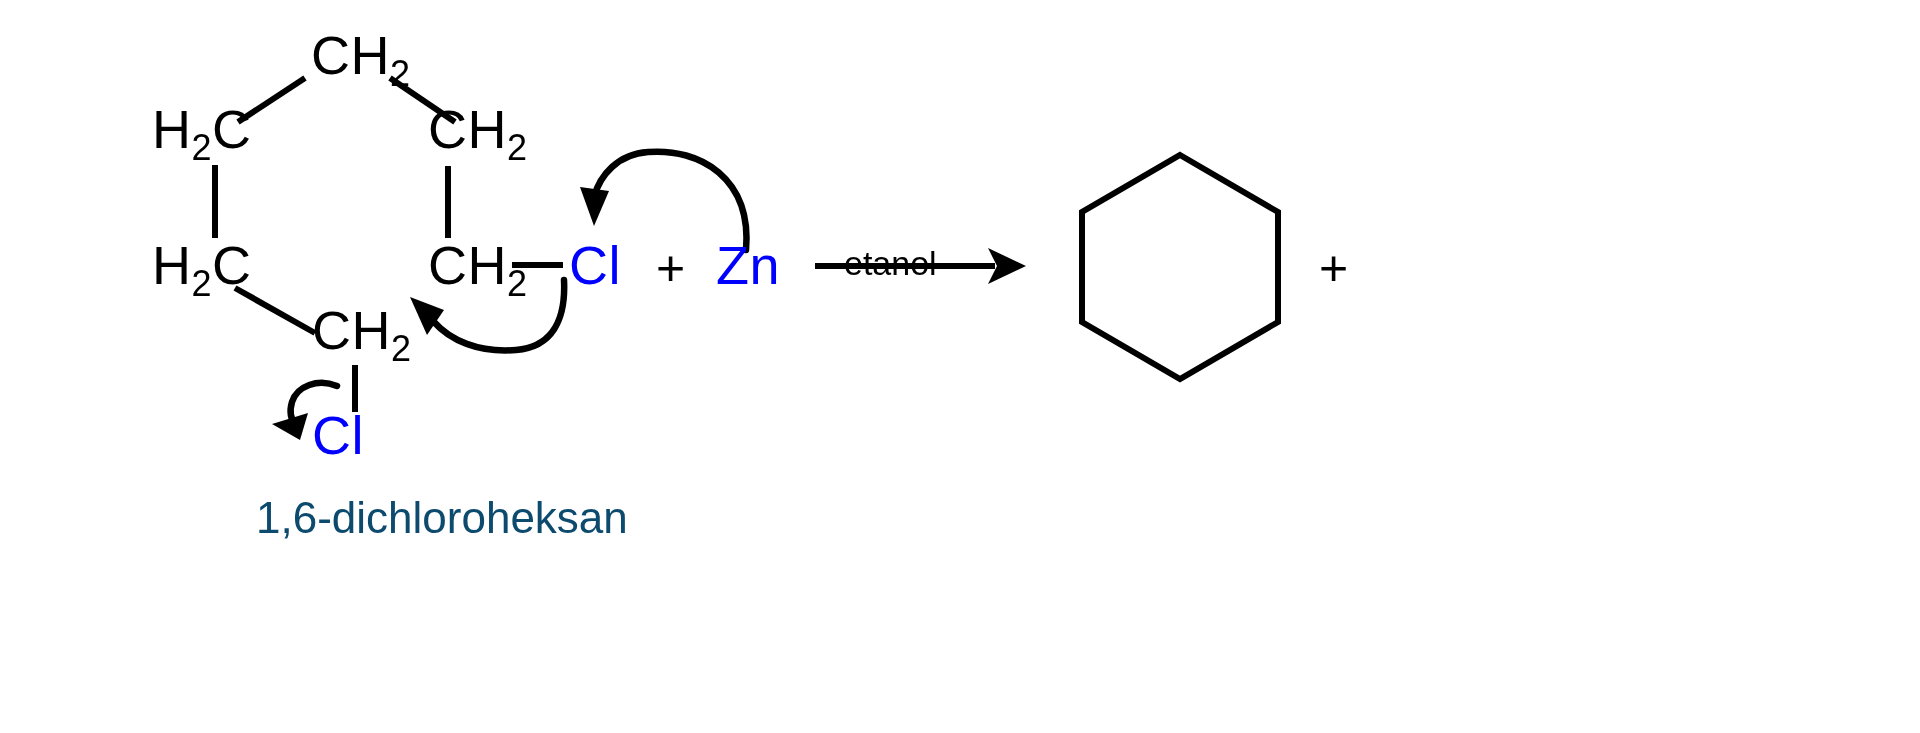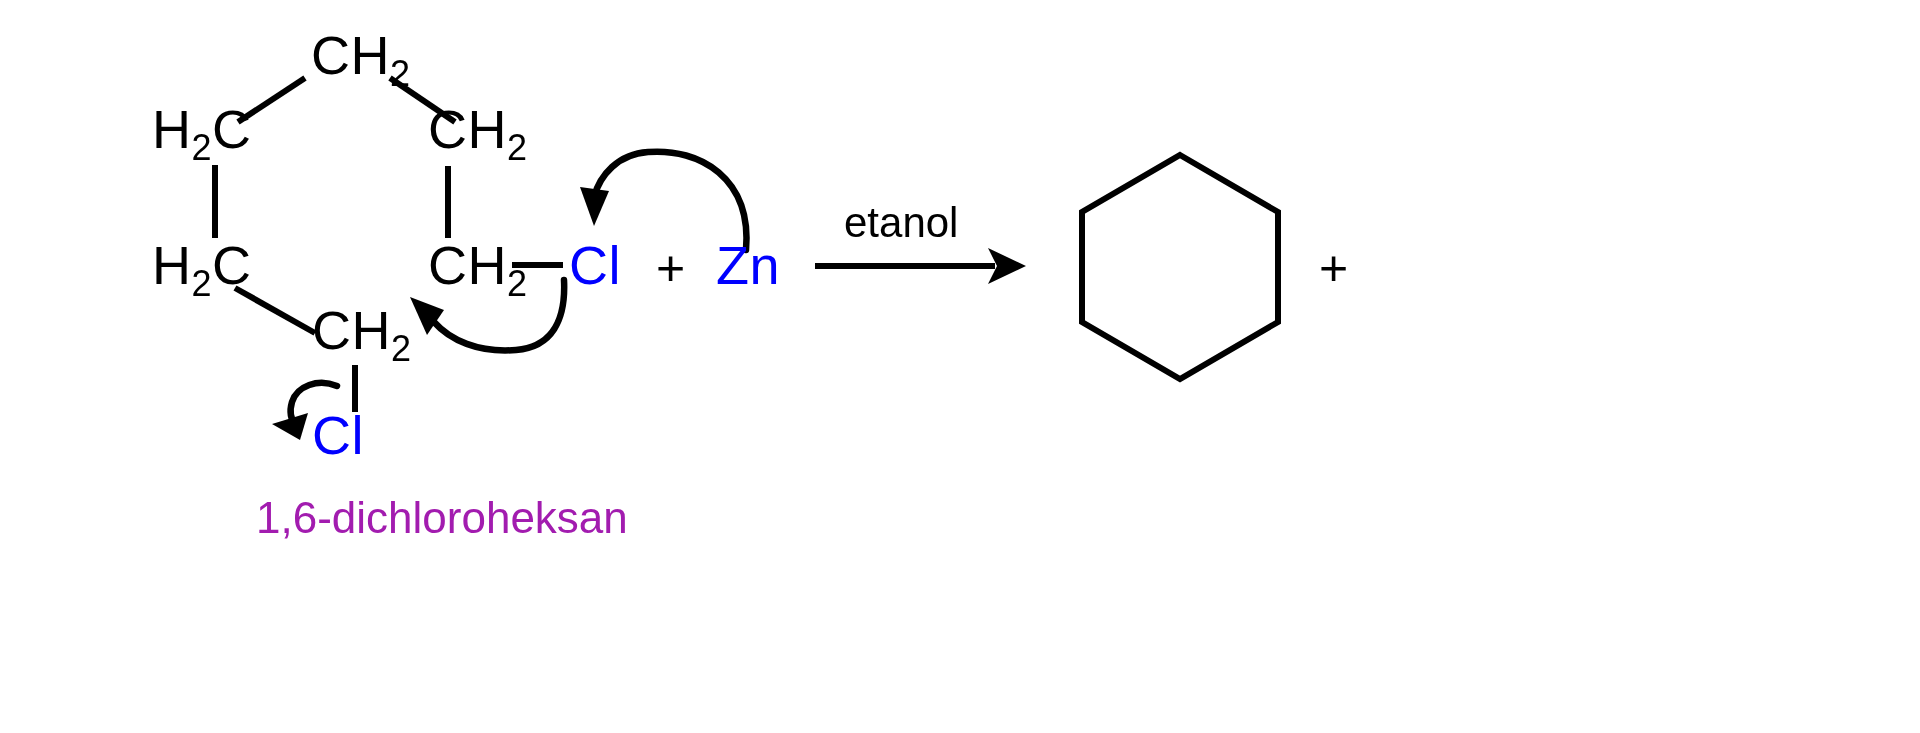--- a/index.html
+++ b/index.html
@@ -31,26 +31,27 @@
     font-size: 36px;
     vertical-align: sub;
     line-height: 1;
   }
   .blue { color: #0000ff; text-align: right; }
   .plus {
     font-size: 50px;
     color: #000000;
   }
   .cond {
-    font-size: 42px;
+    font-size: 34px;
     color: #000000;
+    margin-top: 44px;
   }
   .caption {
     font-size: 44px;
-    color: #a21caf;
+    color: #0c4a6e;
   }
   svg.overlay {
     position: absolute;
     left: 0;
     top: 0;
     width: 1920px;
     height: 733px;
     pointer-events: none;
   }
 </style>

